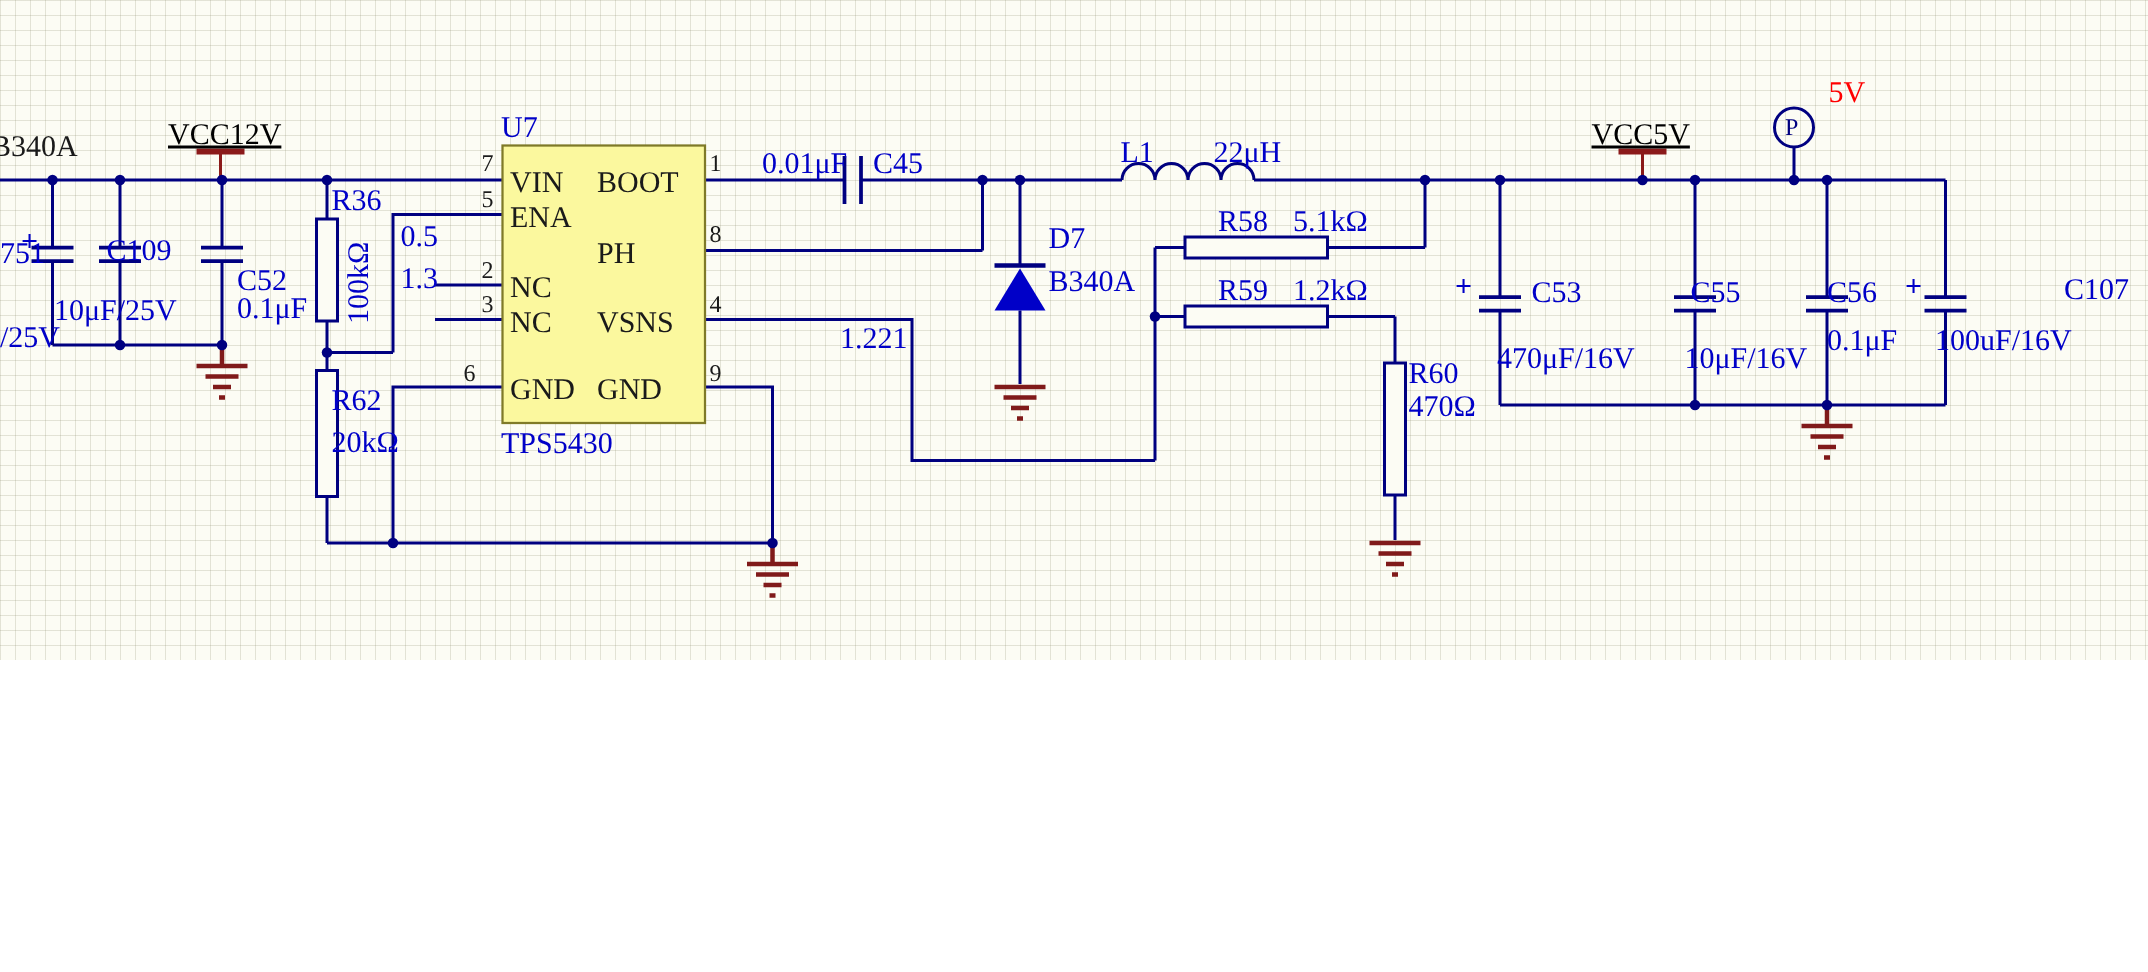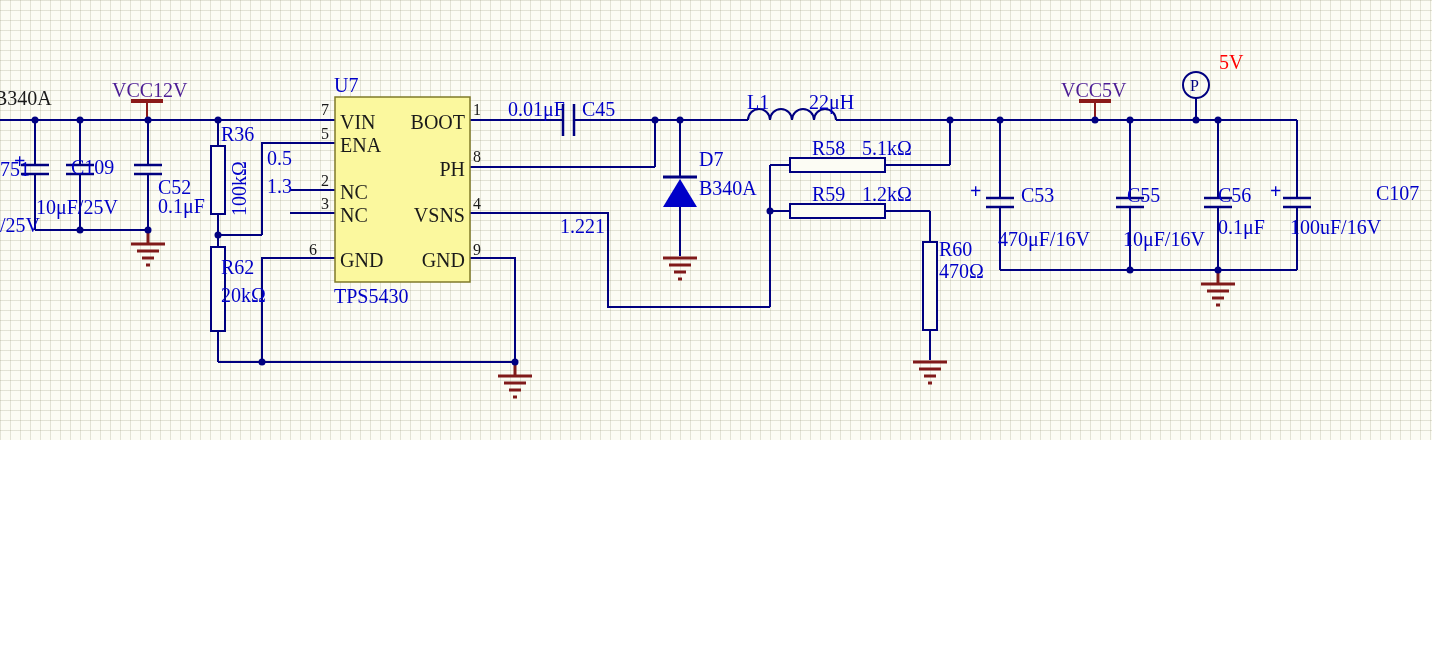--- a/index.html
+++ b/index.html
@@ -13,24 +13,24 @@
       linear-gradient(to right, rgba(150,150,120,0.25) 1px, transparent 1px),
       linear-gradient(to bottom, rgba(150,150,120,0.25) 1px, transparent 1px);
     background-size:10px 10px;
   }
   .blank{position:absolute;left:0;top:440px;width:1432px;height:208px;background:#ffffff;}
   svg.gfx{position:absolute;left:0;top:0;}
   .t{position:absolute;font-size:20px;line-height:20px;white-space:nowrap;
      font-family:"Liberation Serif","DejaVu Serif",serif;}
   .blue{color:#0000C8;}
   .blk{color:#1a1a1a;}
-  .pwr{color:#4c1d95;}
+  .pwr{color:#000000;text-decoration:underline;}
   .red{color:#FF0000;}
   .pin{font-size:16px;line-height:16px;color:#1a1a1a;}
-  .rname{width:67px;text-align:right;}
+  .rname{width:67px;text-align:left;}
   .rot{transform:rotate(-90deg);transform-origin:0 0;}
   .plus{font-weight:bold;}
 </style>
 </head>
 <body>
 
 <div class="stage">
   <div class="sheet"></div>
   <div class="blank"></div>
 

